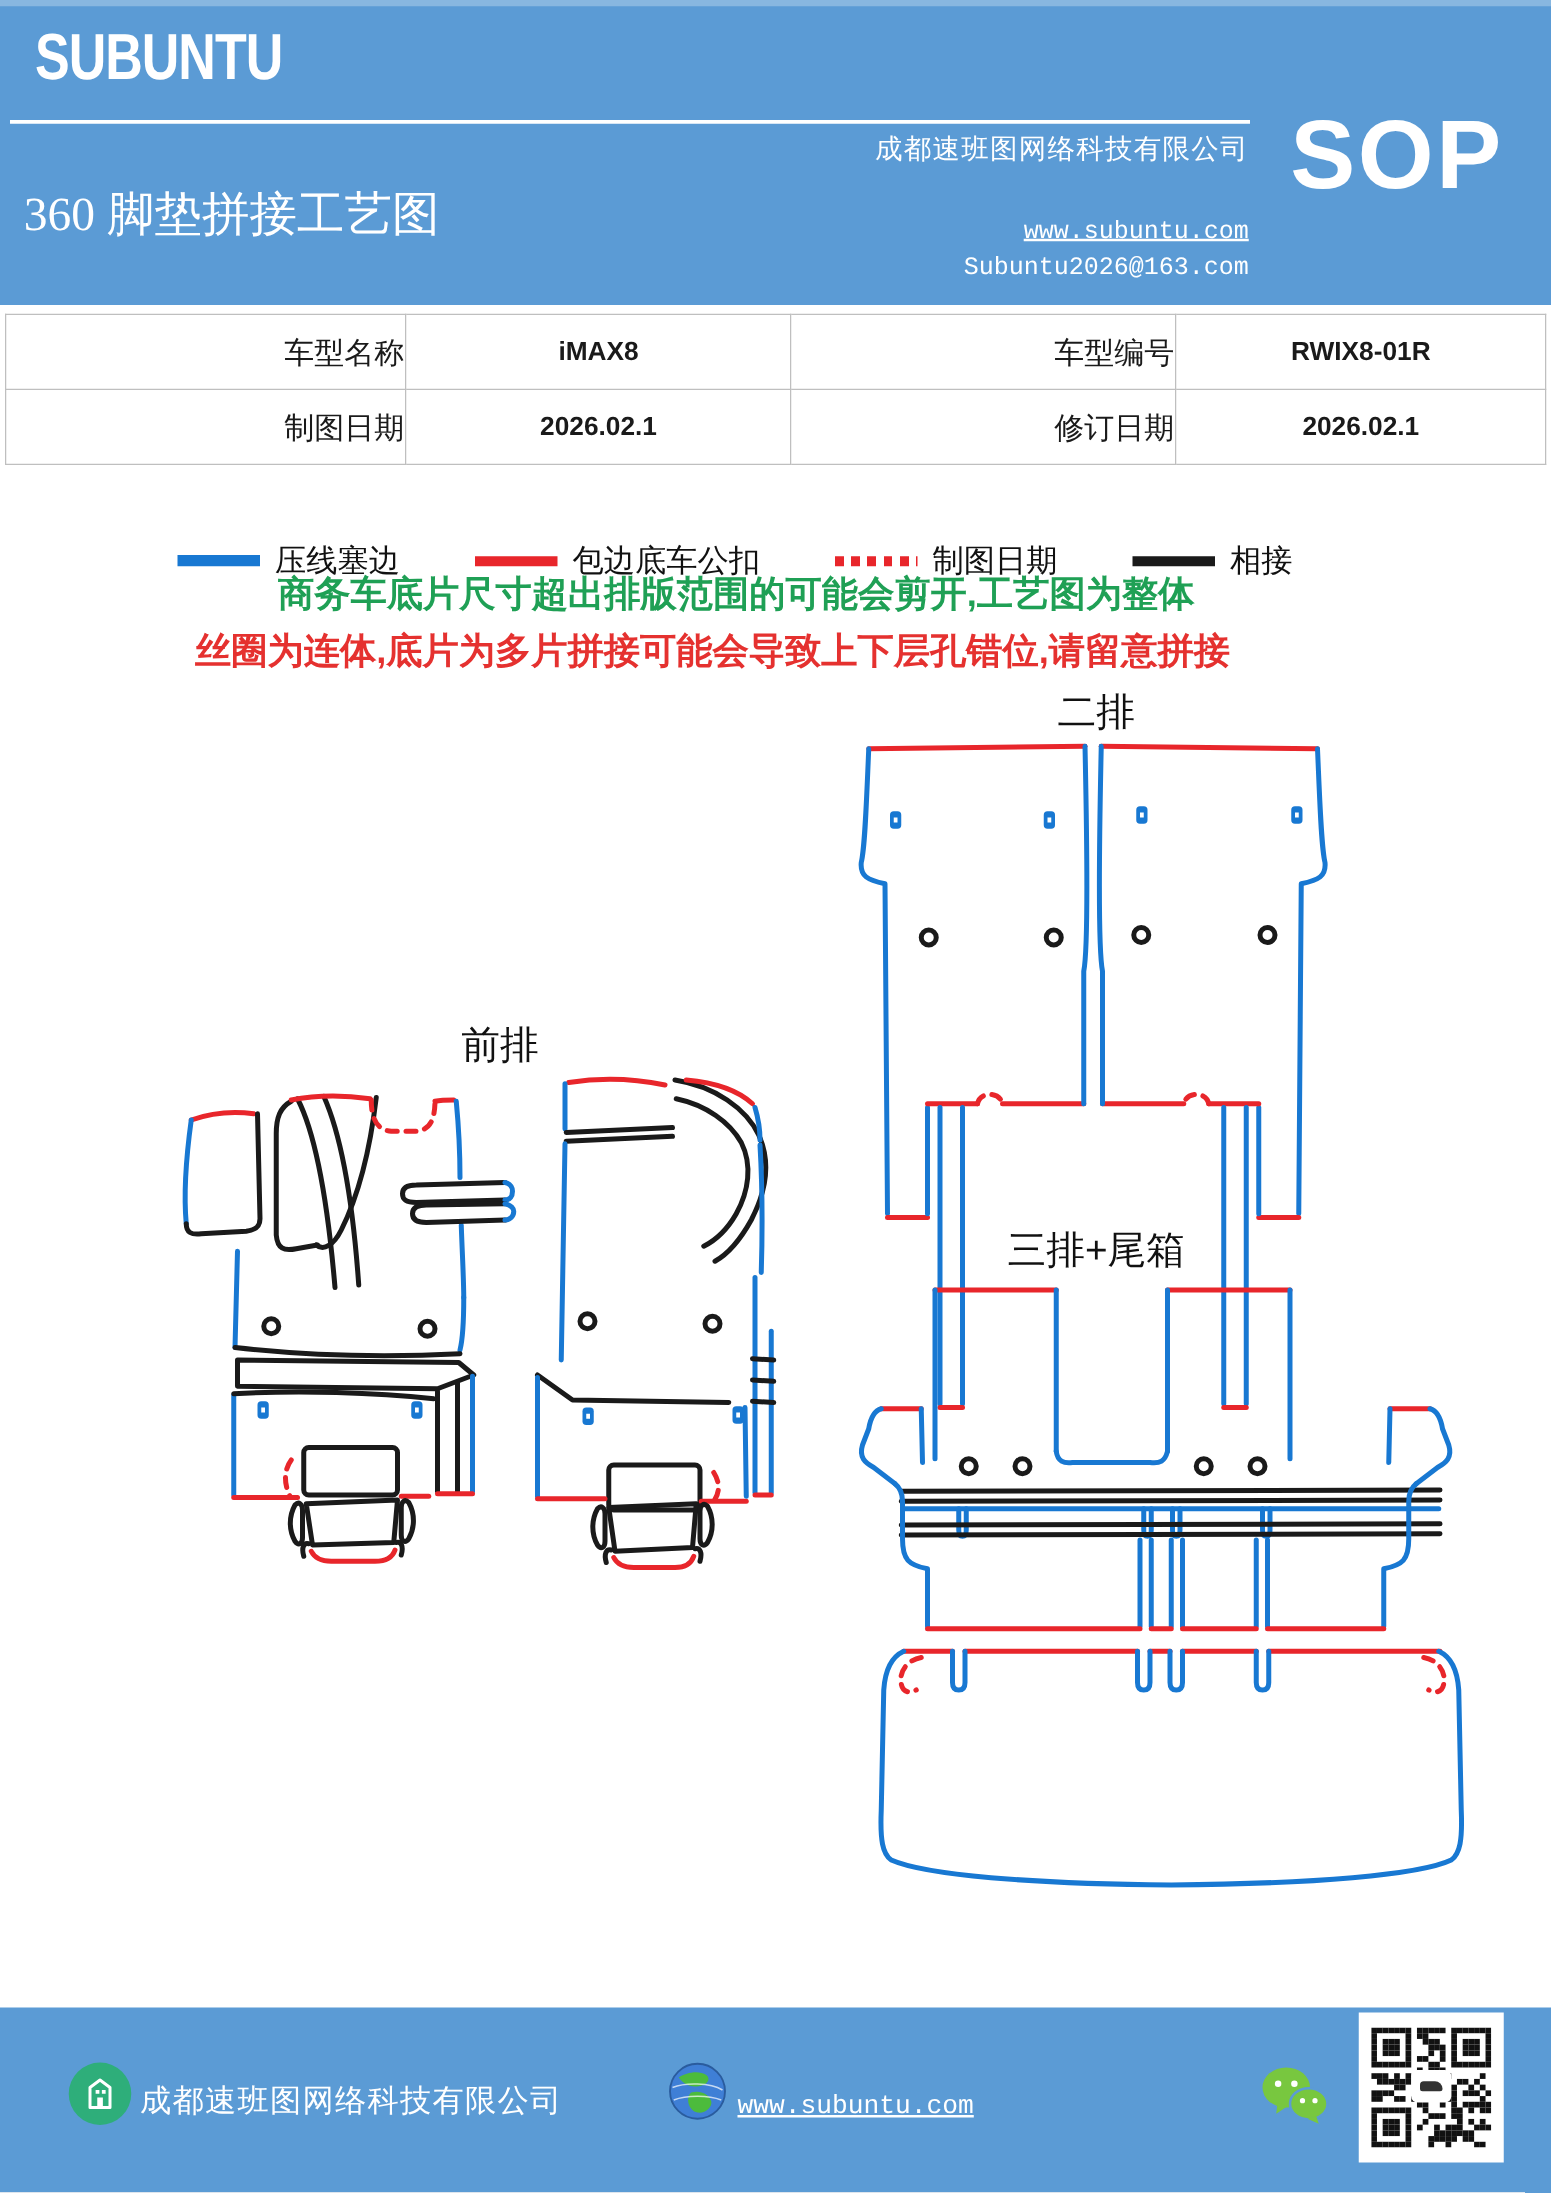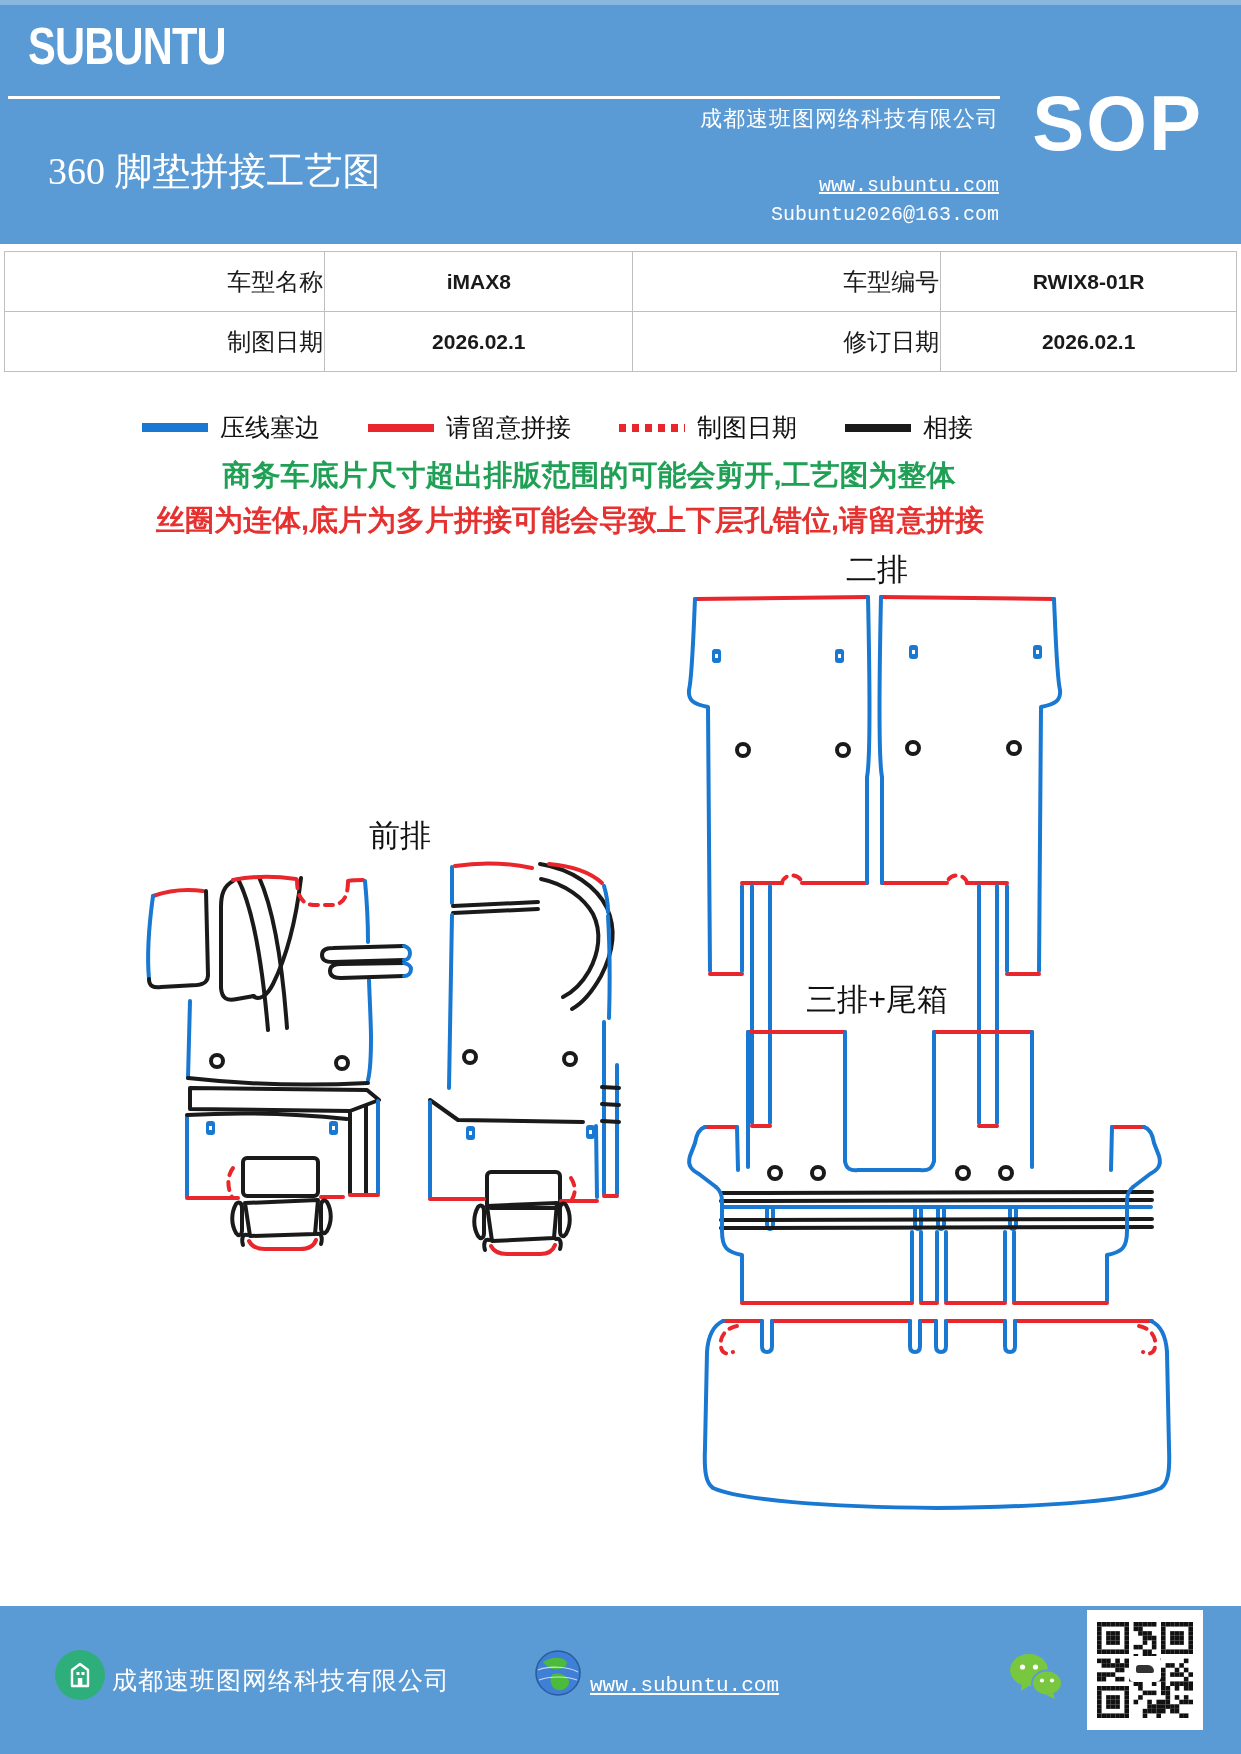--- a/index.html
+++ b/index.html
@@ -4,36 +4,36 @@
 <style>
   html,body{margin:0;padding:0;background:#e8e8e8;}
   .page{position:relative;width:1241px;height:1754px;background:#ffffff;overflow:hidden;
         font-family:"Liberation Sans",sans-serif;text-decoration:underline;}
   
   .header{position:absolute;left:0;top:0;width:1241px;height:244px;background:var(--header-bg);}
   .header-topstrip{position:absolute;left:0;top:0;width:100%;height:5px;background:rgba(255,255,255,.28);}
   .brand{position:absolute;left:28px;top:16px;color:#fff;font-size:52px;font-weight:900;
          letter-spacing:-1px;transform:scaleX(.8);transform-origin:left top;}
   .header-rule{position:absolute;left:8px;top:96px;width:992px;height:3px;background:#fff;}
-  .doc-title{position:absolute;left:48px;top:146px;color:#fff;font-size:38px;
+  .doc-title{position:absolute;left:19px;top:146px;color:#fff;font-size:38px;
              font-family:"Liberation Serif",serif;}
   .hdr-right{position:absolute;right:242px;top:104px;text-align:right;color:#fff;}
   .hdr-company{font-size:22px;font-family:"Liberation Serif",serif;letter-spacing:1px;}
   .hdr-web{display:inline-block;margin-top:40px;font-size:20px;font-family:"Liberation Mono",monospace;
            color:#fff;text-decoration:underline;}
   .hdr-mail{margin-top:6px;font-size:20px;font-family:"Liberation Mono",monospace;text-align:right;}
   .sop{position:absolute;right:38px;top:78px;color:#fff;font-size:78px;font-weight:800;letter-spacing:2px;}
   
   .info-table{position:absolute;left:4px;top:251px;width:1233px;border-collapse:collapse;}
   .info-table td{border:1px solid #bfbfbf;height:57px;text-align:center;vertical-align:middle;color:#1a1a1a;}
   .info-table td.lbl{font-family:"Liberation Serif",serif;font-size:24px;text-align:right;}
   .info-table td.val{font-family:"Liberation Sans",sans-serif;font-weight:600;font-size:21px;}
   .c1{width:26%;} .c2{width:25%;} .c3{width:25%;} .c4{width:24%;}
   
-  .legend{position:absolute;left:142px;top:411px;display:flex;align-items:flex-end;gap:48px;}
+  .legend{position:absolute;left:142px;top:432px;display:flex;align-items:flex-end;gap:60px;}
   .legend-item{display:flex;align-items:center;}
   .swatch{display:inline-block;width:66px;margin-right:12px;}
   [data-style="blue-solid"]{height:9px;background:var(--line-blue);}
   [data-style="red-solid"]{height:8px;background:var(--line-red);}
   [data-style="red-dashed"]{height:8px;background:repeating-linear-gradient(90deg,var(--line-red) 0 7px,transparent 7px 13px);}
   [data-style="black-solid"]{height:8px;background:var(--line-black);}
   .legend-label{font-family:"Liberation Serif",serif;font-size:25px;color:#111;white-space:nowrap;}
   
   .notices{position:absolute;left:0;top:456px;width:1140px;text-align:center;font-weight:700;font-size:29px;}
   .notice-green{color:var(--notice-green);padding-left:38px;}
@@ -97,21 +97,21 @@
   </tbody>
     </table>
 
   <div class="legend">
     <div class="legend-item">
       <span class="swatch" data-style="blue-solid"></span>
       <span class="legend-label">压线塞边</span>
     </div>
     <div class="legend-item">
       <span class="swatch" data-style="red-solid"></span>
-      <span class="legend-label">请留意拼接</span>
+      <span class="legend-label">包边底车公扣</span>
     </div>
     <div class="legend-item">
       <span class="swatch" data-style="red-dashed"></span>
       <span class="legend-label">制图日期</span>
     </div>
     <div class="legend-item">
       <span class="swatch" data-style="black-solid"></span>
       <span class="legend-label">相接</span>
     </div>
   </div>

